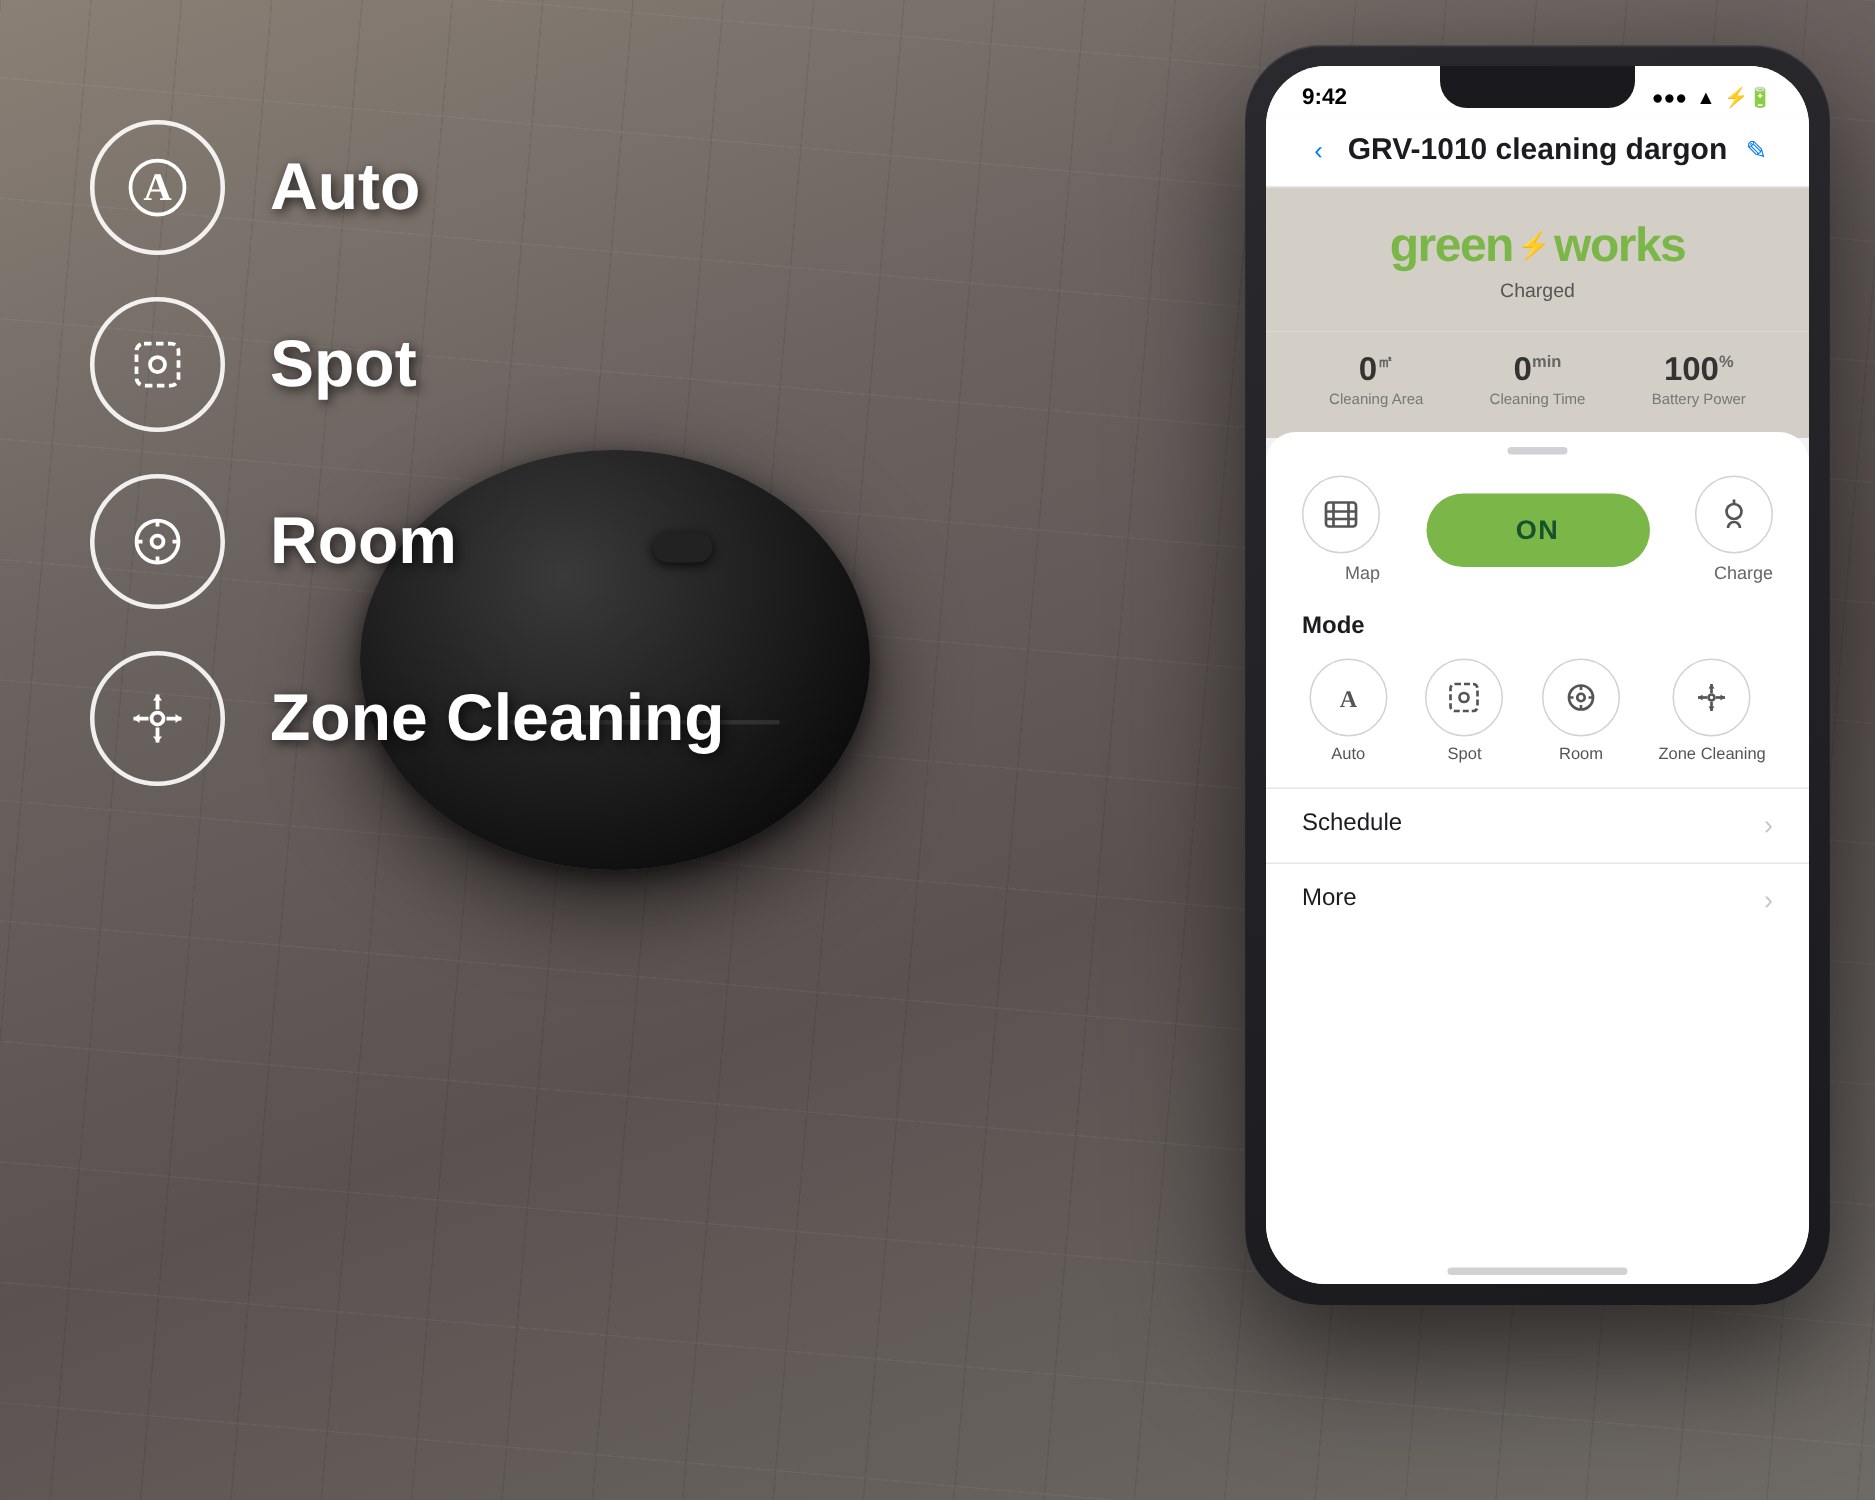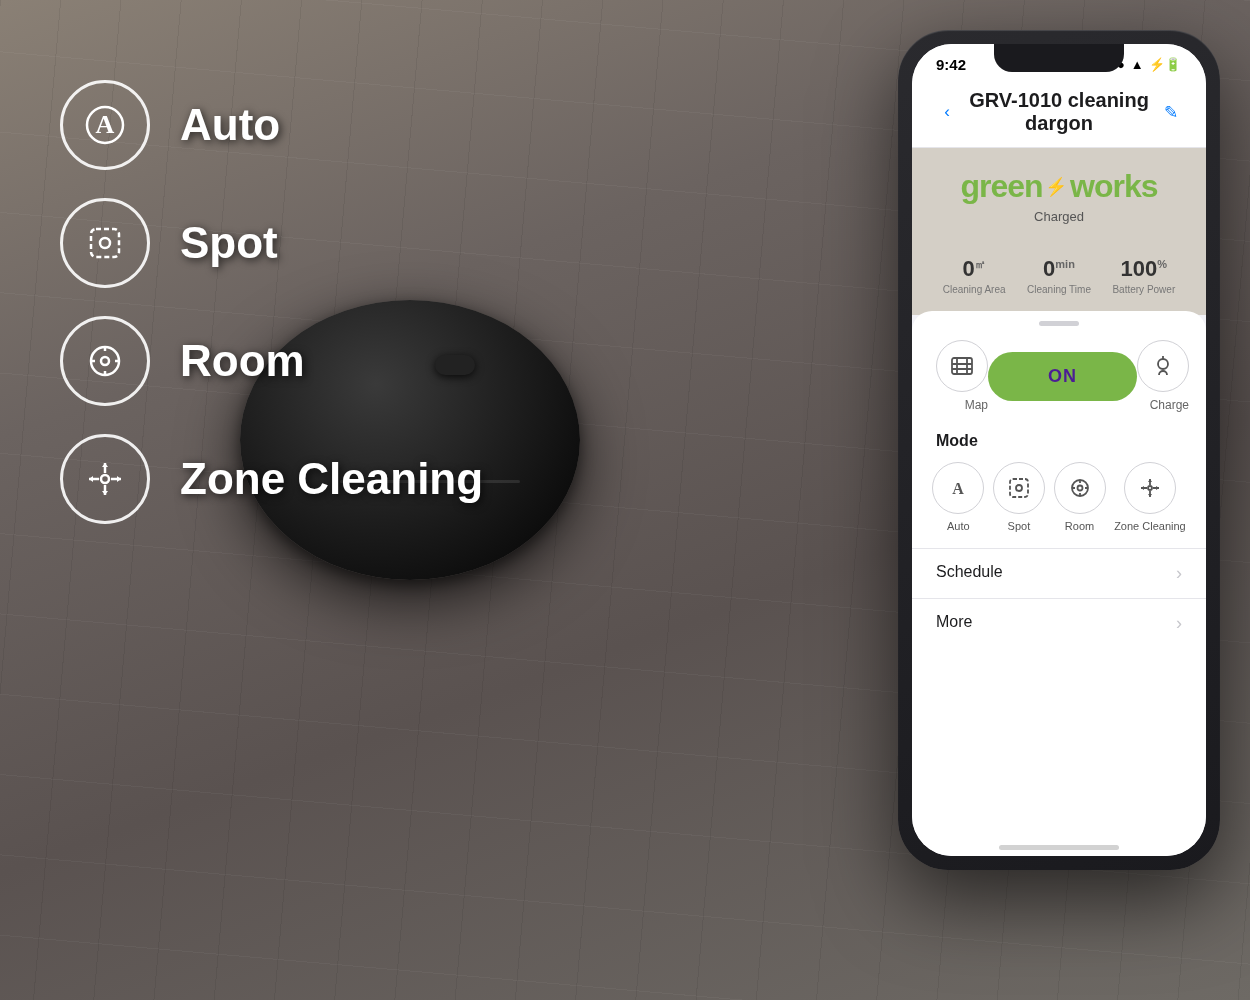--- a/index.html
+++ b/index.html
@@ -105,21 +105,21 @@
       font-weight: 700;
       text-shadow: 2px 2px 8px rgba(0,0,0,0.7);
       white-space: nowrap;
     }
 
     
     .phone-wrap {
       position: absolute;
       right: 30px;
       top: 30px;
-      width: 322px;
+      width: 390px;
       height: 840px;
     }
     .phone-outer {
       width: 100%;
       height: 100%;
       background: linear-gradient(160deg, #2a2a2e, #1a1a1e);
       border-radius: 50px;
       box-shadow: 0 30px 80px rgba(0,0,0,0.6), inset 0 1px 1px rgba(255,255,255,0.15);
       position: relative;
       padding: 14px;
@@ -275,21 +275,21 @@
       height: 26px;
     }
     .ctrl-label {
       font-size: 12px;
       color: #666;
     }
     .on-button {
       background: #7ab648;
       border-radius: 28px;
       padding: 14px 60px;
-      color: #4c1d95;
+      color: #14532d;
       font-size: 18px;
       font-weight: 700;
       letter-spacing: 1px;
     }
 
     
     .section-title {
       font-size: 16px;
       font-weight: 600;
       color: #1c1c1e;

